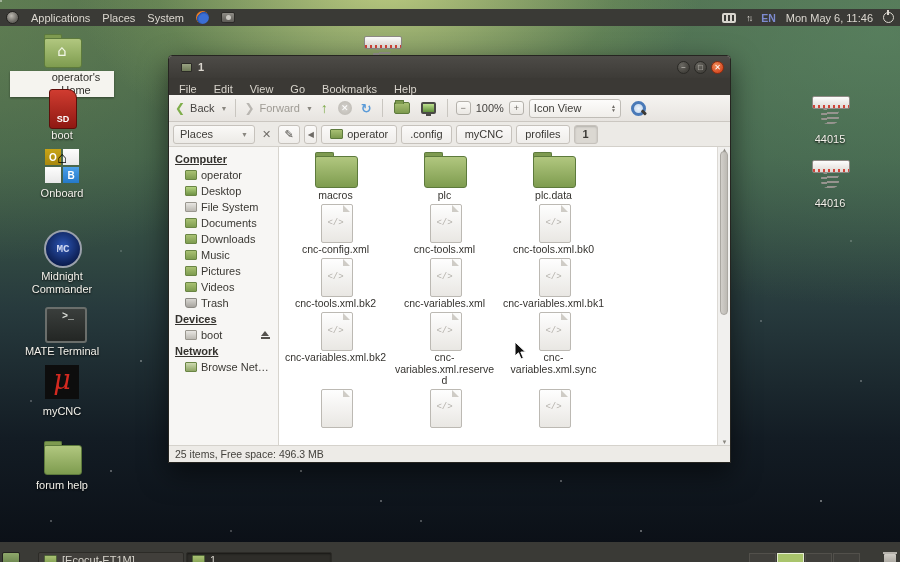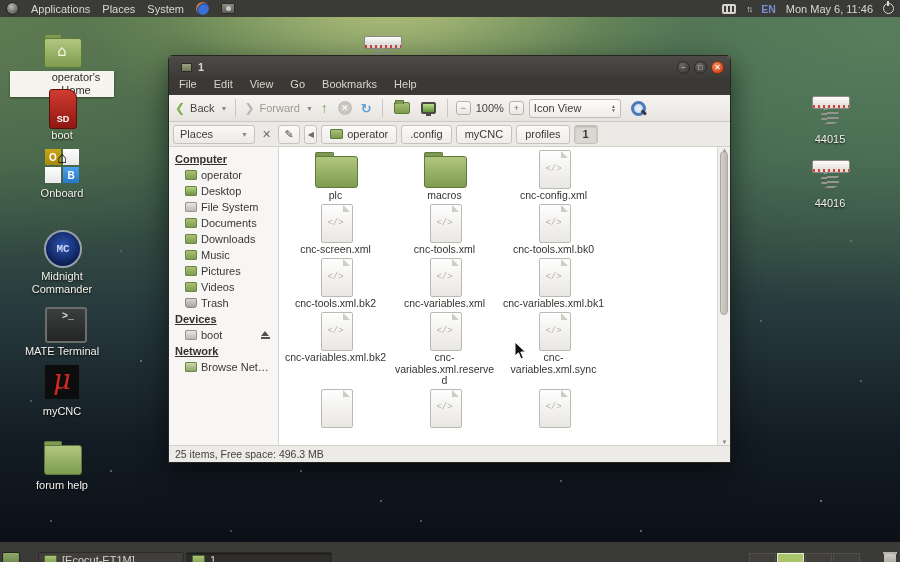--- a/index.html
+++ b/index.html
@@ -13,21 +13,21 @@
   .stars { position:absolute; inset:0; z-index:1; pointer-events:none; }
   .stars::after { content:""; position:absolute; width:2px; height:2px; border-radius:50%; background:rgba(255,255,255,.55);
     box-shadow: 140px 360px 0 rgba(255,255,255,.4), 300px 470px 0 rgba(255,255,255,.5), 420px 520px 0 rgba(255,255,255,.35),
       560px 480px 0 rgba(255,255,255,.45), 700px 430px 0 rgba(255,255,255,.4), 820px 500px 0 rgba(255,255,255,.5),
       860px 380px 0 rgba(255,255,255,.35), 760px 320px 0 rgba(255,255,255,.3), 110px 470px 0 rgba(255,255,255,.4),
       50px 520px 0 rgba(255,255,255,.35), 640px 530px 0 rgba(255,255,255,.45), 230px 530px 0 rgba(255,255,255,.3),
       500px 300px 0 rgba(255,255,255,.2), 850px 240px 0 rgba(255,255,255,.25), 120px 250px 0 rgba(255,255,255,.2),
       380px 500px 0 rgba(255,255,255,.4), 780px 550px 0 rgba(255,255,255,.3), 30px 400px 0 rgba(255,255,255,.3); }
 
   
-  .top-panel { position:absolute; left:0; top:0; width:900px; height:17px; background:#3a3a36; z-index:20;
+  .top-panel { position:absolute; left:0; top:9px; width:900px; height:17px; background:#3a3a36; z-index:20;
                display:flex; align-items:center; justify-content:space-between; color:#dcd8d0; font-size:11px; }
   .tp-left,.tp-right { display:flex; align-items:center; gap:10px; padding:0 6px; }
   .tp-left { gap:12px; }
   .tp-item { cursor:default; }
   .tp-menuicon { width:13px; height:13px; border-radius:50%; background:radial-gradient(circle at 40% 35%,#bdbab2,#6e6c66 60%,#4a4944); border:1px solid #23221f; }
   .ff-icon { width:13px; height:13px; border-radius:50%; background:radial-gradient(circle at 60% 60%,#3b6fd4 40%,#2a4fa0 60%,#e8822a 62%,#d4611c 90%); }
   .cam-icon { width:14px; height:11px; border-radius:2px; background:linear-gradient(#8d8b85,#5d5b56); border:1px solid #2c2b28; position:relative; }
   .cam-icon::after { content:""; position:absolute; left:4px; top:2px; width:5px; height:5px; border-radius:50%; background:#c9c7c1; }
   .kb-icon { width:14px; height:10px; border-radius:2px; background:#d8d5ce; position:relative; }
   .kb-icon::after { content:""; position:absolute; left:2px; top:2px; right:2px; bottom:2px;
@@ -88,21 +88,21 @@
             border:1px solid #262521; border-radius:4px 4px 0 0; box-shadow:0 10px 28px rgba(0,0,0,.55);
             background:#f2f0ec; display:flex; flex-direction:column; }
   .titlebar { height:22px; flex:none; background:linear-gradient(#4d4b47,#3d3b37); border-radius:3px 3px 0 0;
               display:flex; align-items:center; padding:0 6px; }
   .tb-icon { width:11px; height:9px; background:linear-gradient(#9aa383,#6f7a58); border:1px solid #2c2b27; border-radius:1px; margin:0 6px 0 6px; }
   .tb-title { color:#dad6ce; font-size:11px; font-weight:bold; flex:1; }
   .tb-btn { width:13px; height:13px; border-radius:50%; margin-left:4px; position:relative;
             background:radial-gradient(circle at 35% 30%,#6b6963,#44423d 70%); border:1px solid #2a2925;
             color:#cfccc5; font-size:8px; line-height:11px; text-align:center; }
   .tb-btn.close { background:radial-gradient(circle at 35% 30%,#f08a56,#d64a22 75%); border-color:#8a2c10; color:#fff; }
-  .menubar { height:17px; flex:none; background:#3b3935; display:flex; align-items:flex-start; gap:17px; padding:0 10px;
+  .menubar { height:17px; flex:none; background:#3b3935; display:flex; align-items:flex-end; gap:17px; padding:0 10px;
              color:#d9d5cd; font-size:11px; }
   .toolbar { height:27px; flex:none; background:linear-gradient(#f6f4f1,#e7e4e0); border-bottom:1px solid #cbc7c1;
              display:flex; align-items:center; gap:5px; padding:0 6px; font-size:11px; color:#454340; }
   .tsep { width:1px; height:18px; background:#c9c6c0; margin:0 3px; }
   .chev { font-size:12px; font-weight:bold; color:#7fae4a; }
   .chev.gray { color:#b9b6b1; }
   .tb-label { }
   .tb-label.dim { color:#9e9b94; }
   .darr { font-size:7px; color:#8a8780; margin-left:1px; }
   .up-arrow { color:#79a844; font-size:14px; font-weight:bold; margin:0 3px; }
@@ -425,47 +425,47 @@
       <span class="eject-icon"></span>
     </div>
     <div class="filepane">
       <div class="file-grid">
 
           <div class="fcell">
             <div class="ficon folder">
               <span class="fold"></span>
               
             </div>
+            <div class="fname">macros</div>
+          </div>
+
+          <div class="fcell">
+            <div class="ficon folder">
+              <span class="fold"></span>
+              
+            </div>
             <div class="fname">plc</div>
           </div>
 
           <div class="fcell">
             <div class="ficon folder">
               <span class="fold"></span>
               
             </div>
-            <div class="fname">macros</div>
-          </div>
-
+            <div class="fname">plc.data</div>
+          </div>
 
           <div class="fcell">
             <div class="ficon xml">
               <span class="fold"></span>
 
             </div>
             <div class="fname">cnc-config.xml</div>
           </div>
 
-          <div class="fcell">
-            <div class="ficon xml">
-              <span class="fold"></span>
-
-            </div>
-            <div class="fname">cnc-screen.xml</div>
-          </div>
 
           <div class="fcell">
             <div class="ficon xml">
               <span class="fold"></span>
 
             </div>
             <div class="fname">cnc-tools.xml</div>
           </div>
 
           <div class="fcell">

